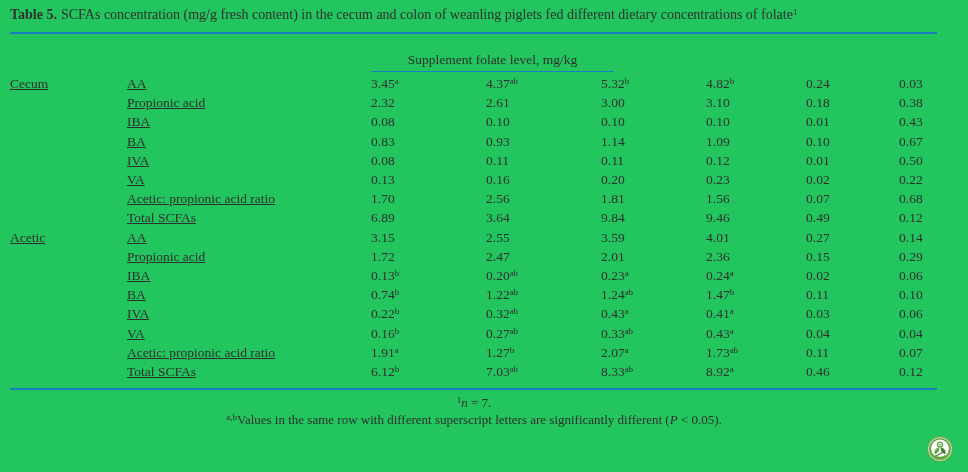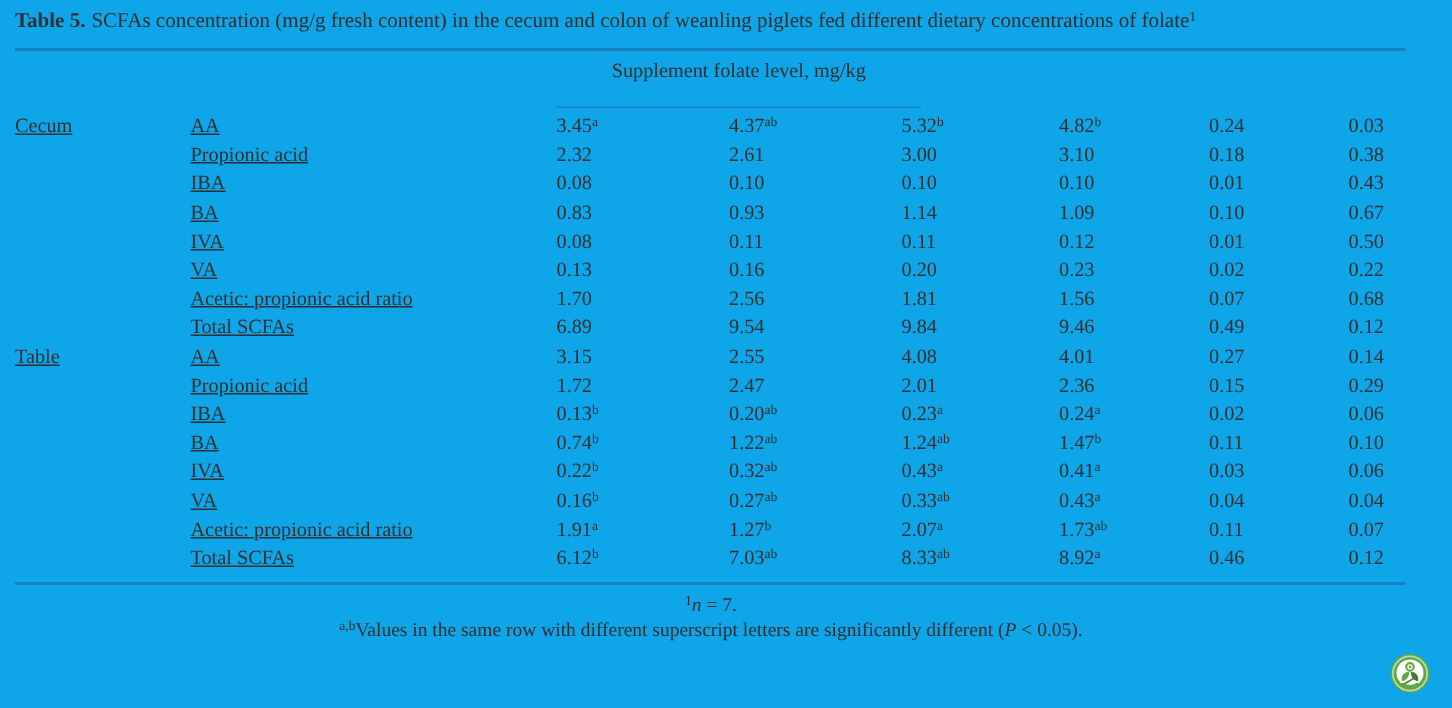--- a/index.html
+++ b/index.html
@@ -2,35 +2,35 @@
 <html><head>
 <meta charset="utf-8">
 <style>
   html,body { margin:0; padding:0; background:#ffffff; }
   body {
     width:968px; height:472px;
     font-family:"Liberation Serif","DejaVu Serif",serif;
     color:#2f2f2f;
     -webkit-font-smoothing:antialiased;
   }
-  .page { position:relative; width:968px; height:472px; overflow:hidden; background:#0ea5e9; }
+  .page { position:relative; width:968px; height:472px; overflow:hidden; background:#22c55e; }
 
   .caption { margin:6px 30px 0 10px; font-size:14px; line-height:17px; white-space:nowrap; }
   .caption b { margin-right:4px; }
   .caption sup, td sup, .footnote sup { font-size:9px; line-height:0; vertical-align:4px; }
 
   .rule { margin-left:10px; width:927px; height:0; border-top:2px solid #1b7ec2; }
   .rule-top { margin-top:9px; }
   .rule-bottom { margin-top:0; }
 
   table { margin-left:10px; width:927px; border-collapse:collapse; table-layout:fixed; font-size:13.5px; }
   td { padding:0; overflow:visible; white-space:nowrap; }
 
   tr.spanrow td { height:38px; vertical-align:bottom; }
-  .spanner-box { width:243px; text-align:center; border-bottom:1.5px solid #1b7ec2; padding-bottom:16px; }
+  .spanner-box { width:243px; text-align:center; border-bottom:1.5px solid #1b7ec2; padding-bottom:3px; }
 
   tr.headrow td { height:30px; vertical-align:middle; border-bottom:2px solid #1b7ec2; }
   .hctr { display:inline-block; width:28px; text-align:center; white-space:nowrap; }
 
   tbody td { height:19.2px; line-height:19.2px; vertical-align:middle; }
   tbody tr:first-child td { padding-top:2px; }
   tbody tr:last-child td { padding-bottom:7px; }
   td.sec, td.item { text-align:left;text-decoration:underline; }
   td.num { text-align:left; }
 
@@ -138,32 +138,32 @@
           <td class="num">2.56</td>
           <td class="num">1.81</td>
           <td class="num">1.56</td>
           <td class="num">0.07</td>
           <td class="num">0.68</td>
         </tr>
         <tr>
           <td class="sec"></td>
           <td class="item">Total SCFAs</td>
           <td class="num">6.89</td>
-          <td class="num">9.54</td>
+          <td class="num">3.64</td>
           <td class="num">9.84</td>
           <td class="num">9.46</td>
           <td class="num">0.49</td>
           <td class="num">0.12</td>
         </tr>
         <tr>
-          <td class="sec">Table</td>
+          <td class="sec">Acetic</td>
           <td class="item">AA</td>
           <td class="num">3.15</td>
           <td class="num">2.55</td>
-          <td class="num">4.08</td>
+          <td class="num">3.59</td>
           <td class="num">4.01</td>
           <td class="num">0.27</td>
           <td class="num">0.14</td>
         </tr>
         <tr>
           <td class="sec"></td>
           <td class="item">Propionic acid</td>
           <td class="num">1.72</td>
           <td class="num">2.47</td>
           <td class="num">2.01</td>

